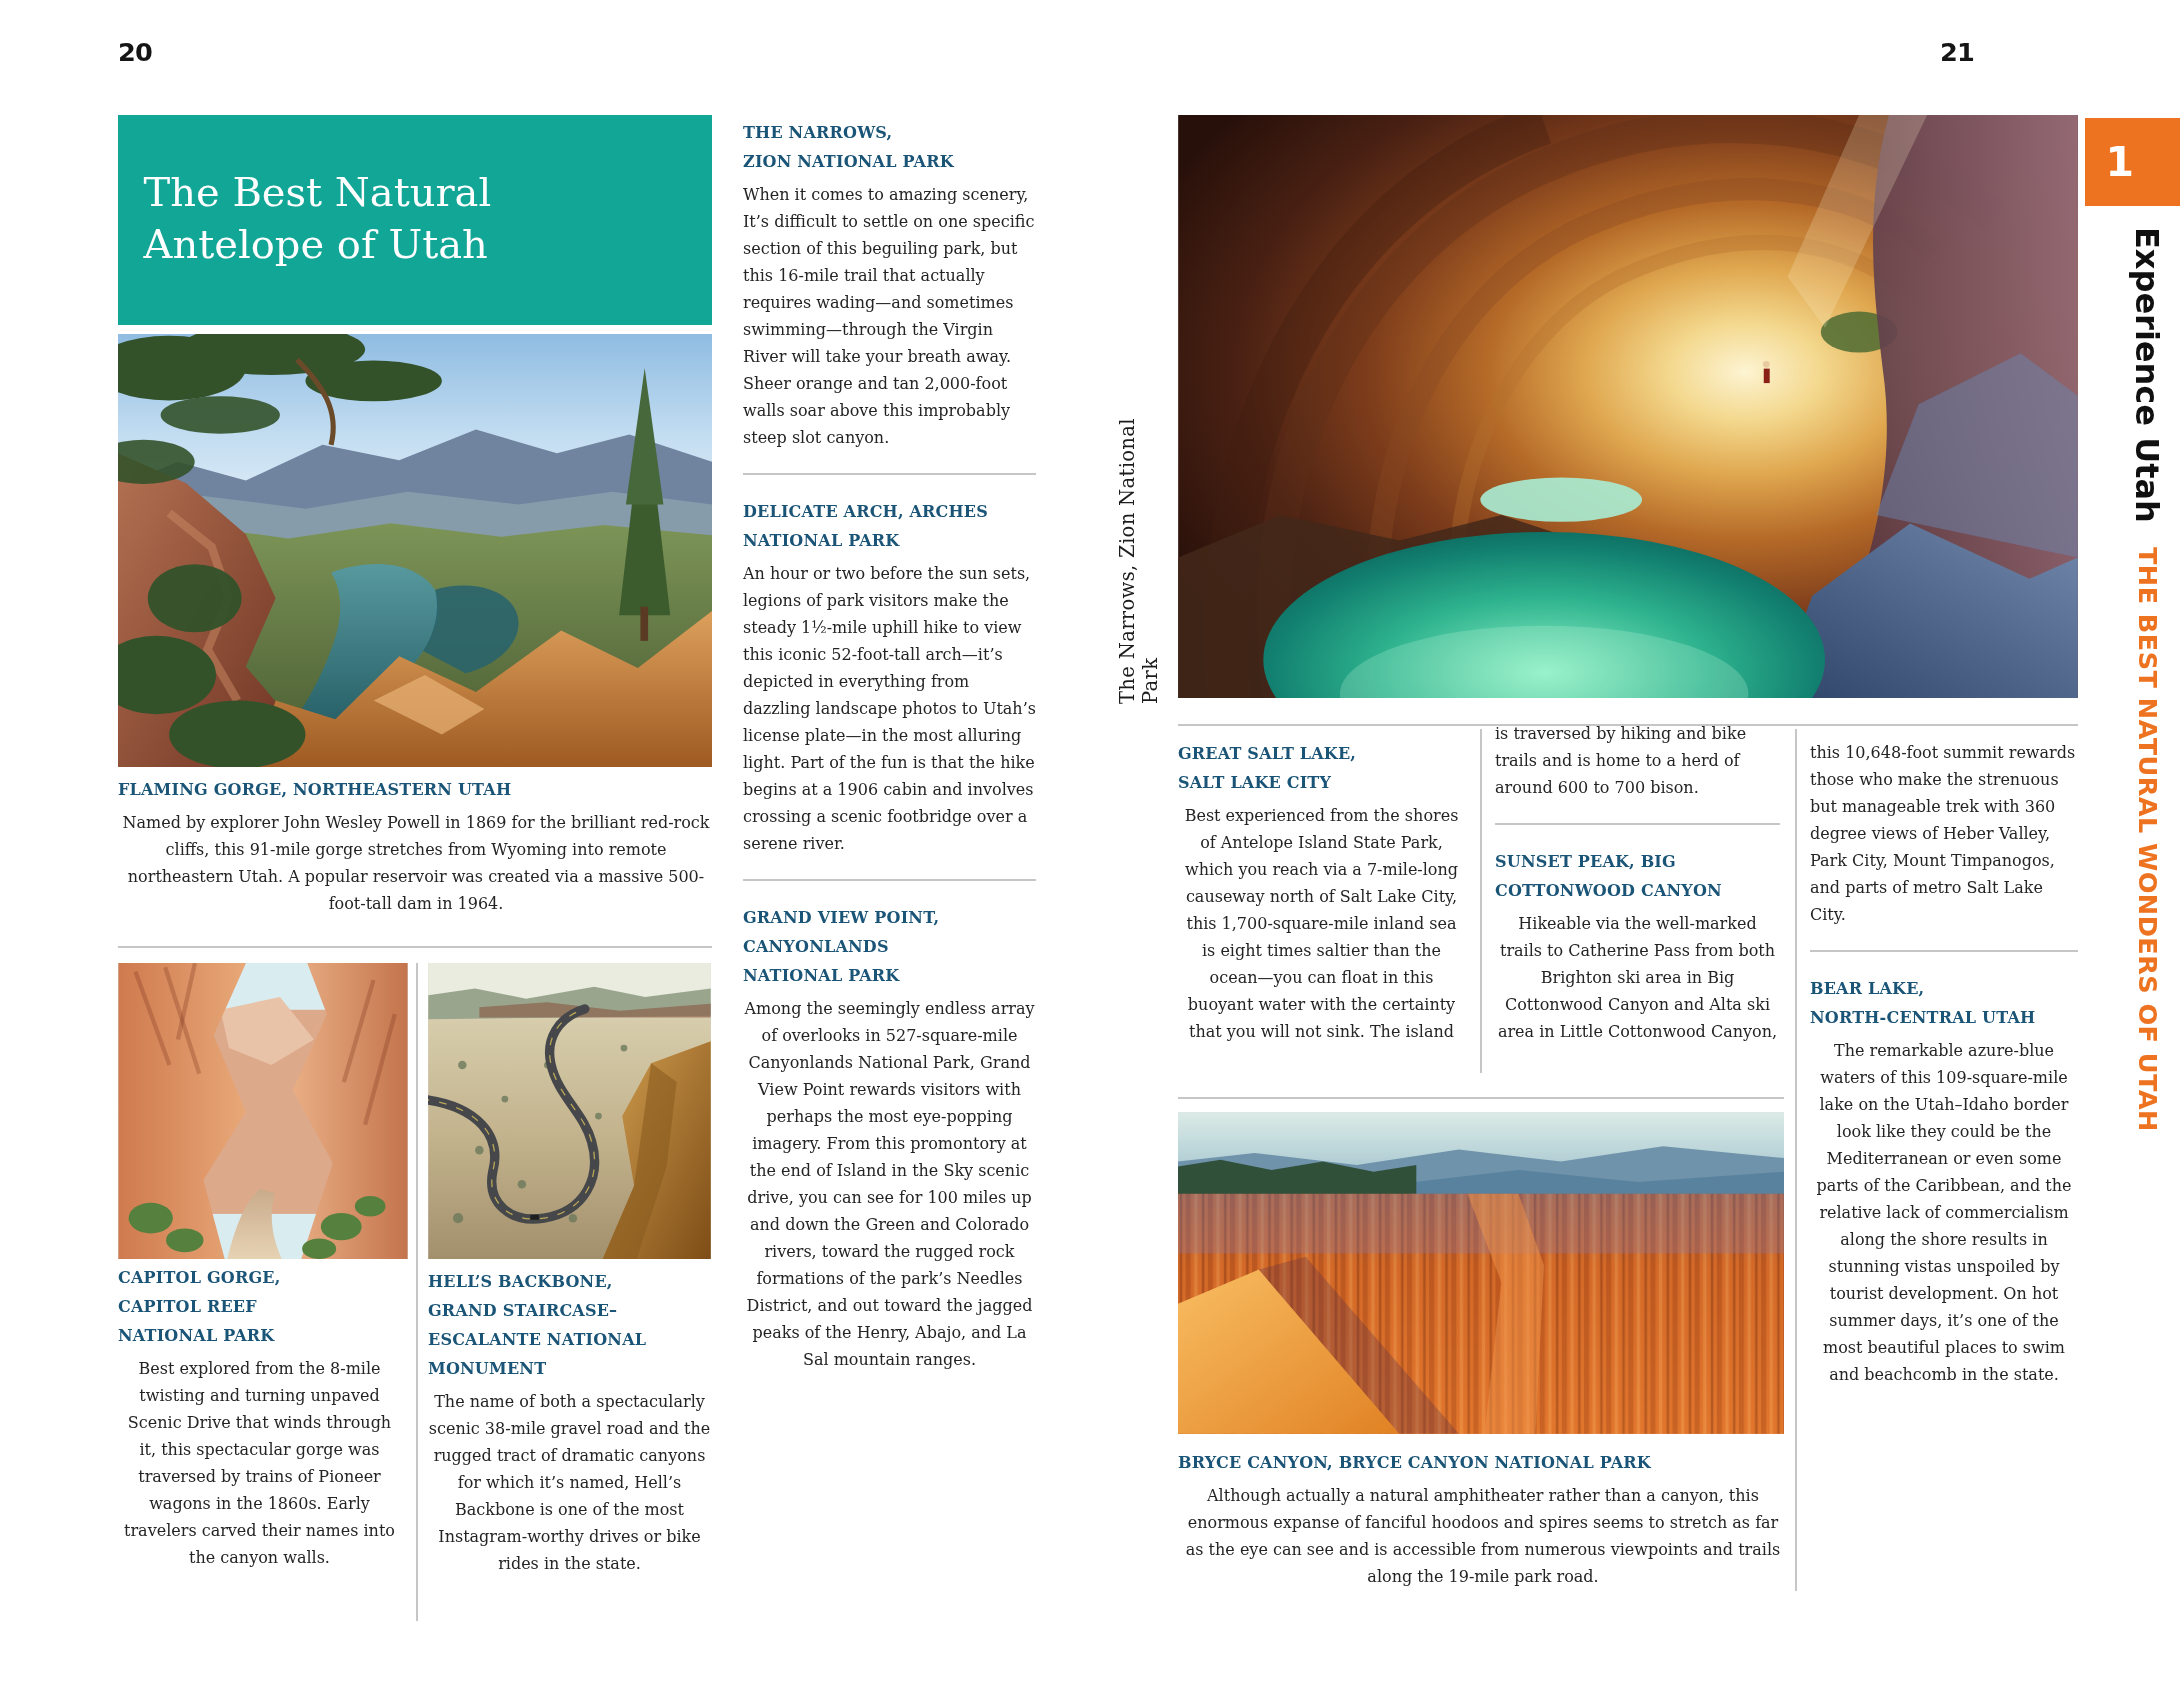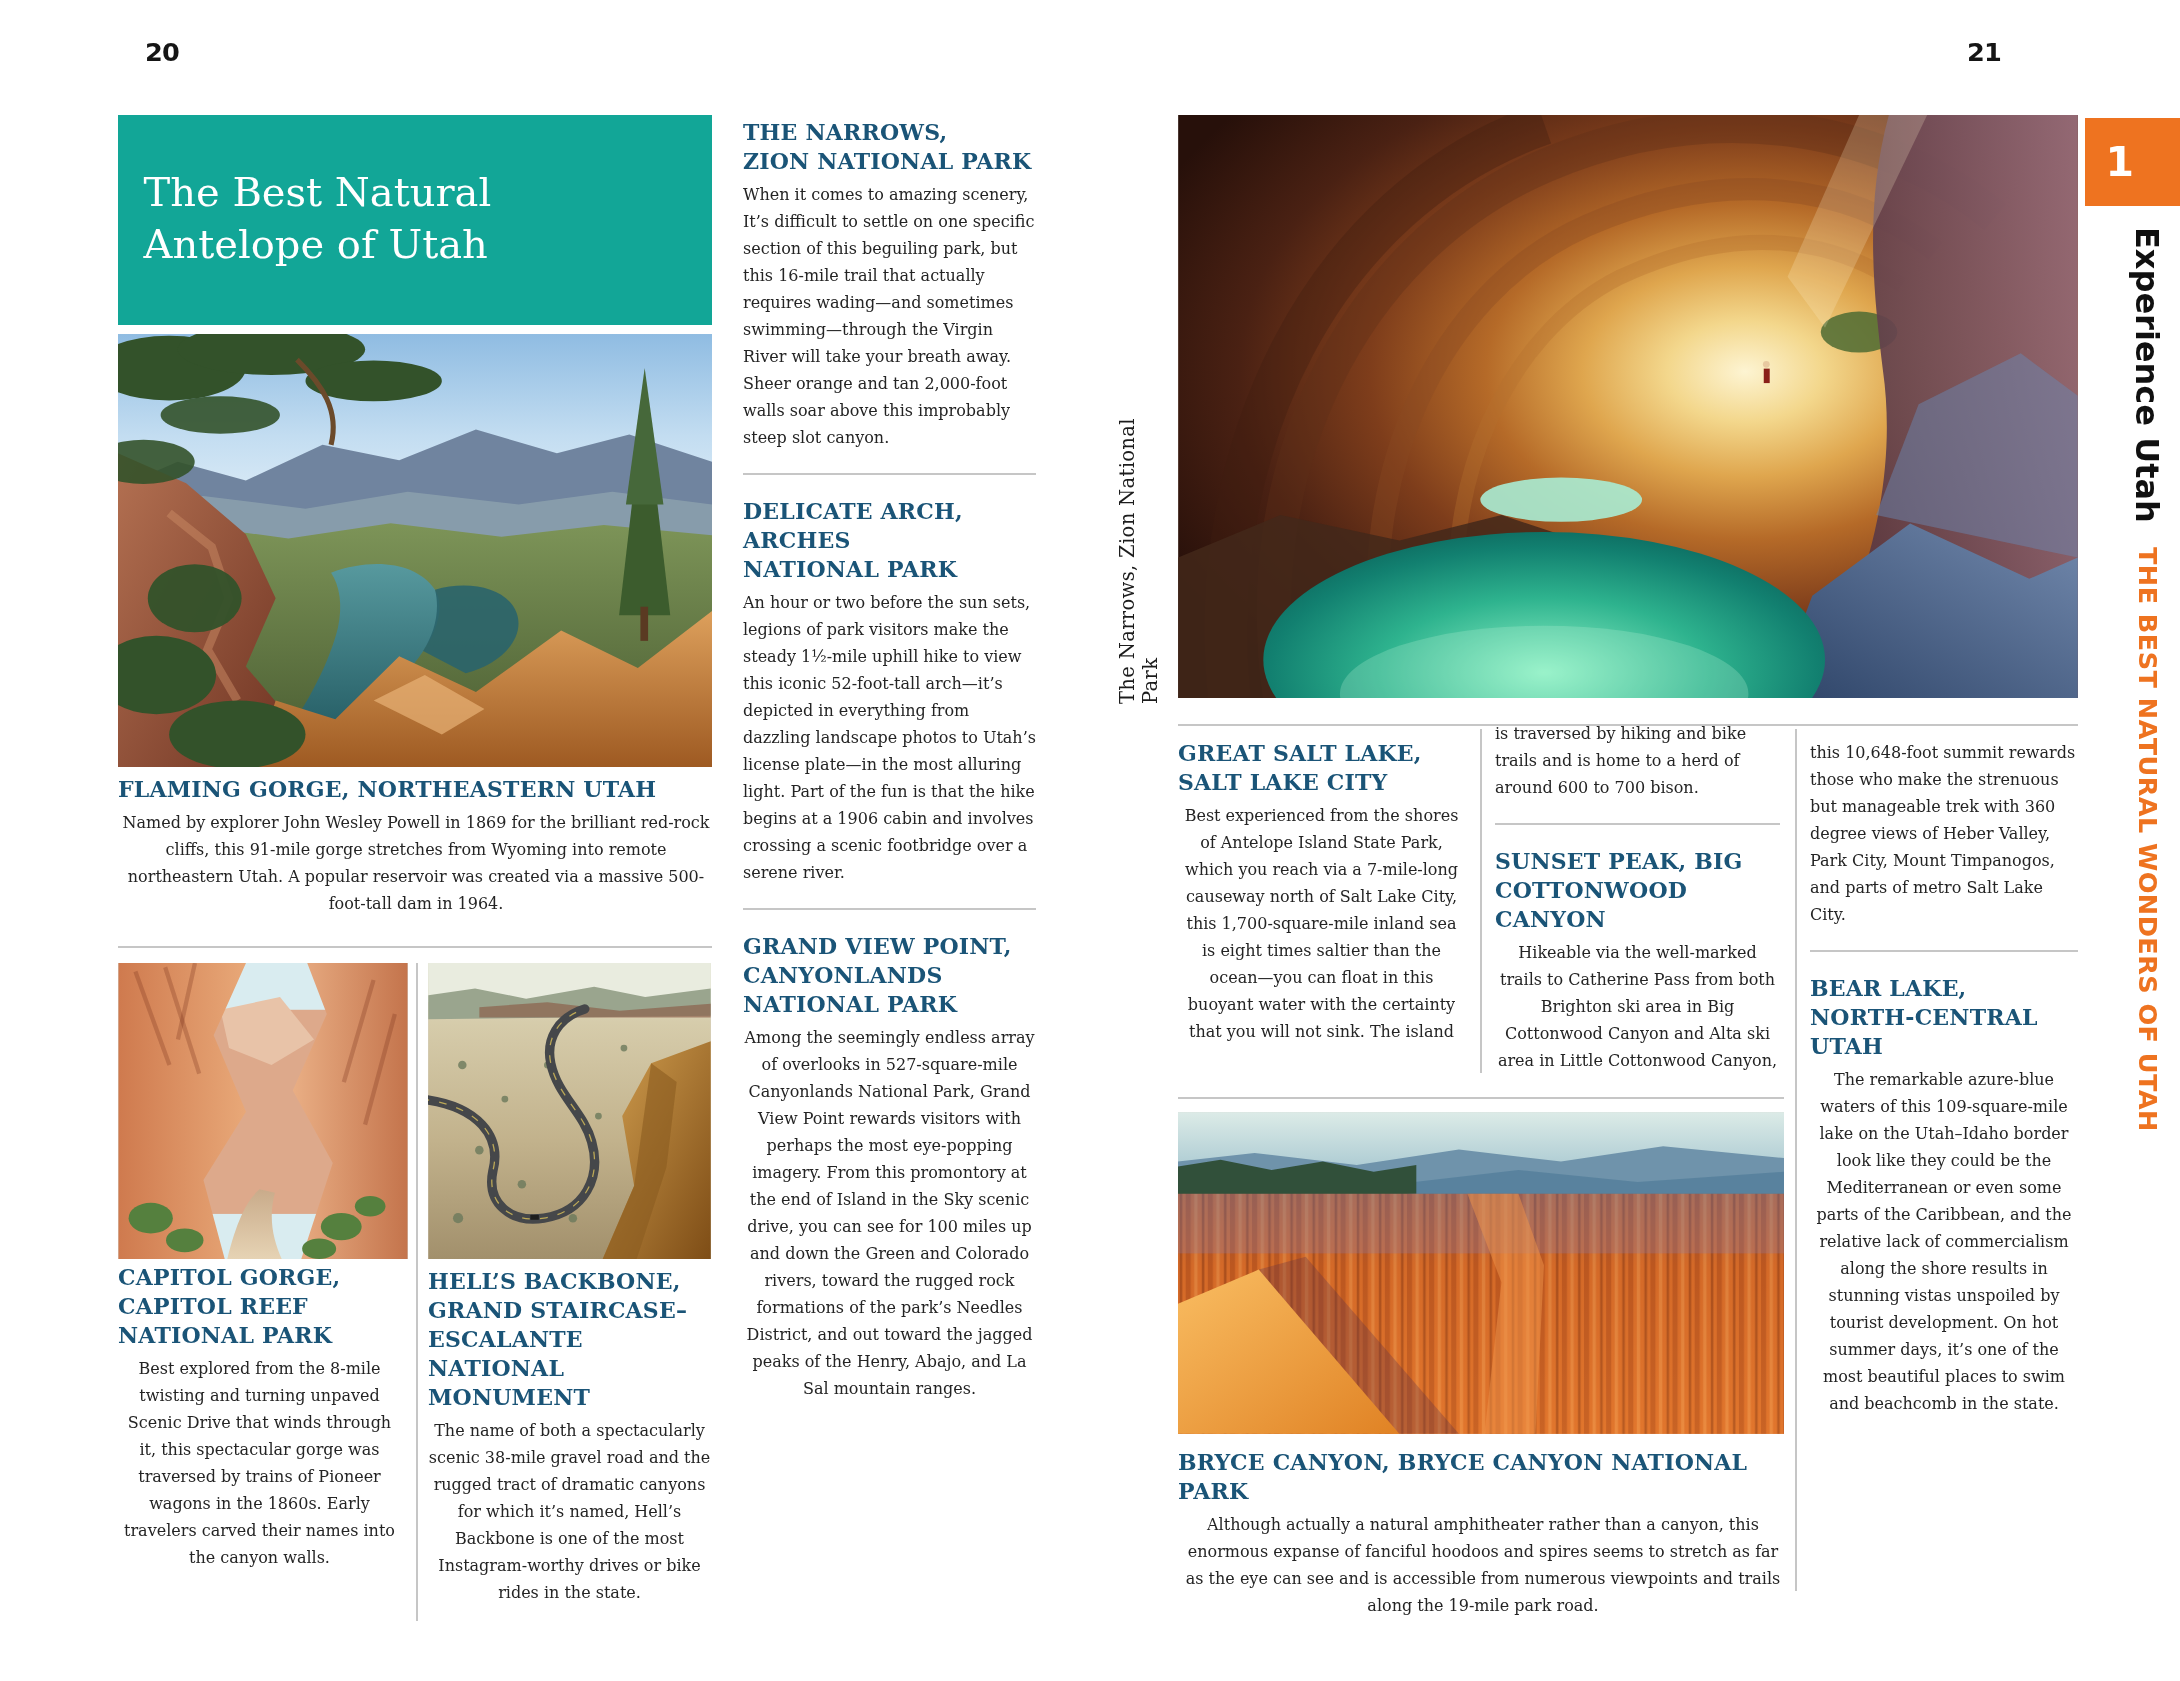--- a/index.html
+++ b/index.html
@@ -1,23 +1,23 @@
 <!DOCTYPE html>
 <html style="font-size:13.6px"><head>
 <meta charset="utf-8">
 <style>
   html,body{margin:0;padding:0;background:#ffffff;}
   .page{position:relative;width:2181px;height:1681px;background:#ffffff;overflow:hidden;
         font-family:"DejaVu Serif", "Liberation Serif", serif;}
   .abs{position:absolute;}
   .pagenum{font-family:"DejaVu Sans", "Liberation Sans", sans-serif;font-weight:bold;
-           font-size:25.6px;color:#151515;letter-spacing:-0.9px;margin-left:27px;}
+           font-size:25.6px;color:#151515;letter-spacing:-0.9px;}
   .titlebox{background:#12A697;color:#ffffff;}
   .titlebox .t{font-size:40px;line-height:52px;white-space:pre-line;padding:51px 0 0 25.6px;}
-  .h{font-weight:bold;color:#1A5477;font-size:22px;line-height:29px;white-space:pre-line;
+  .h{font-weight:bold;color:#1A5477;font-size:16px;line-height:29px;white-space:pre-line;
      letter-spacing:0.2px;margin:0 0 5.1px 0;}
   .b{font-size:16px;line-height:27px;color:#242424;margin:0 0 22px 0;}
   .b:last-child{margin-bottom:0;text-align:center;}
   .rule-flow{height:1.7px;background:#c6c6c6;margin:0 0 22px 0;}
   .rule-h{position:absolute;height:1.7px;background:#c6c6c6;}
   .rule-v{position:absolute;width:1.7px;background:#c6c6c6;}
   .photo{position:absolute;overflow:hidden;background:#d8d4cc;}
   .photo svg{display:block;}
   .credit-vert{position:absolute;writing-mode:vertical-rl;transform:rotate(180deg);
                font-size:19.6px;color:#1c1c1c;letter-spacing:0.3px;}

